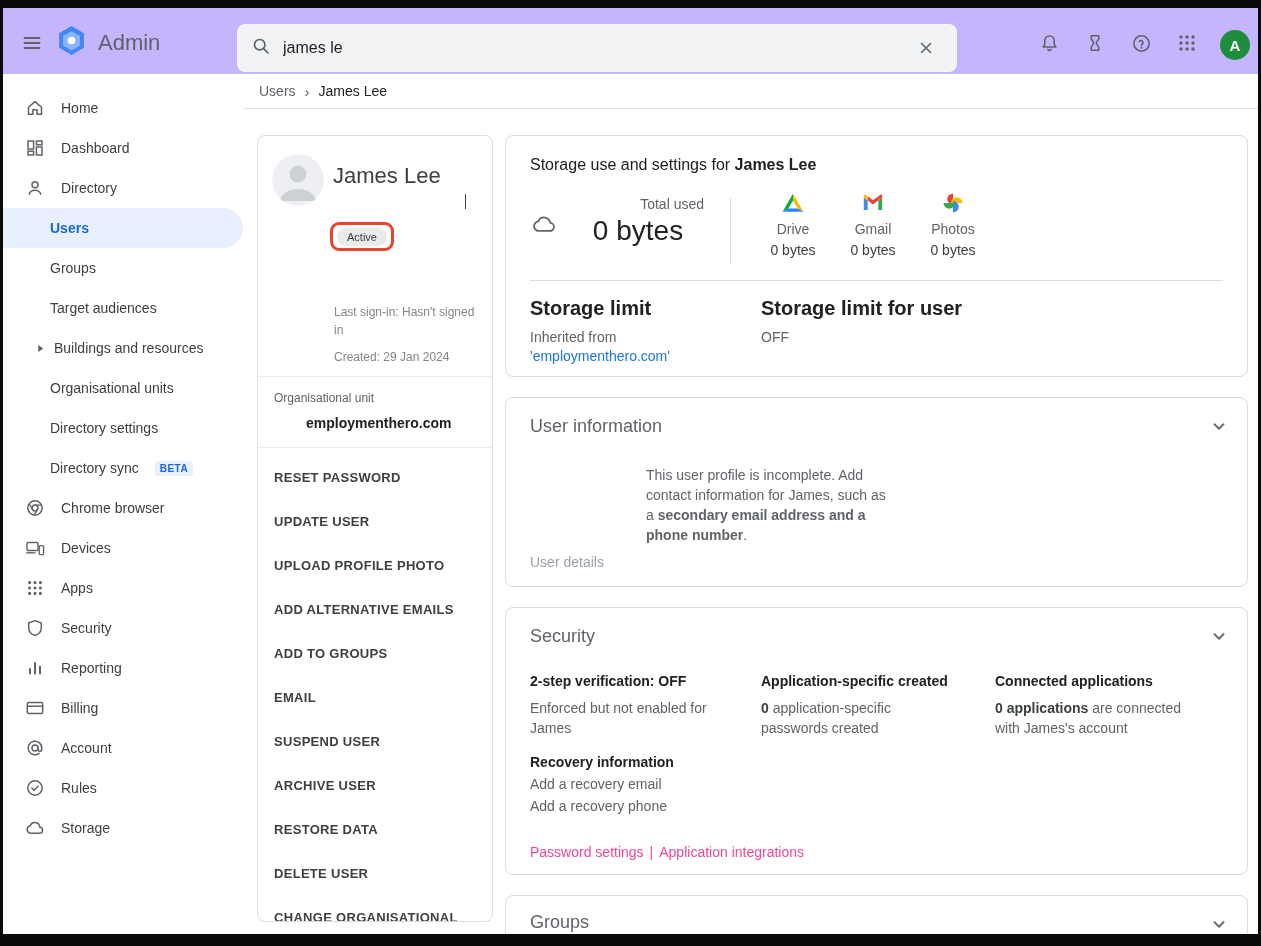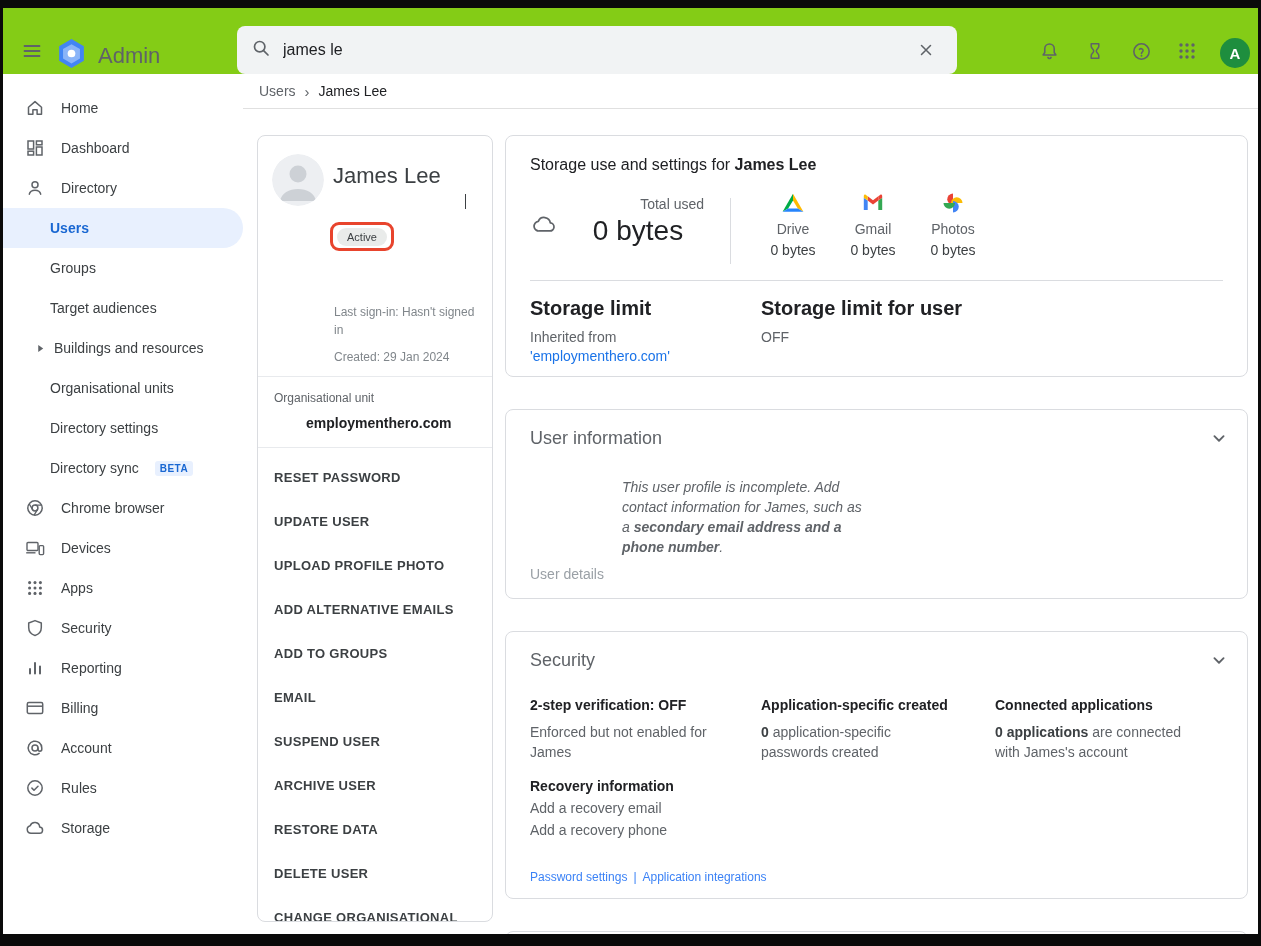--- a/index.html
+++ b/index.html
@@ -2,21 +2,21 @@
 <html><head>
 <meta charset="utf-8">
 <style>
   * { margin:0; padding:0; box-sizing:border-box; }
   html,body { width:1261px; height:946px; }
   body { font-family:"Liberation Sans","DejaVu Sans",sans-serif; background:#0a0a0a; }
   .frame { width:1261px; height:946px; background:#0a0a0a; padding:8px 3px 12px 3px; }
   .app { width:100%; height:100%; background:#fff; display:flex; flex-direction:column; overflow:hidden; }
 
   
-  .topbar { flex:0 0 66px; display:flex; align-items:flex-end; padding:6px 8px 0 8px; background:#84cc16; }
+  .topbar { flex:0 0 66px; display:flex; align-items:flex-start; padding:16px 8px 0 8px; background:#c4b5fd; }
   .iconbtn { width:42px; height:42px; border-radius:50%; display:flex; align-items:center; justify-content:center; cursor:pointer; flex-shrink:0; }
   .logo-wrap { display:flex; align-items:center; gap:10px; margin-left:2px; width:182px; flex-shrink:0; }
   .logo-text { font-size:22px; color:#5f6368; }
   .searchbar { width:720px; height:48px; background:#f1f3f4; border-radius:8px; display:flex; align-items:center; padding:0 14px; gap:12px; flex-shrink:0; }
   .search-input { flex:1; border:none; background:transparent; outline:none; font-size:16px; color:#202124; font-family:inherit; }
   .topbar-right { margin-left:auto; display:flex; align-items:center; gap:4px; }
   .avatar { width:30px; height:30px; border-radius:50%; background:#1e8e3e; color:#fff; font-size:15px; font-weight:700; display:flex; align-items:center; justify-content:center; margin:0 0 0 8px; cursor:pointer; }
 
   
   .body-row { flex:1; display:flex; min-height:0; }
@@ -51,21 +51,21 @@
   .pc-div { border-top:1px solid #e8eaed; }
   .pc-org { padding:14px 16px 16px 16px; }
   .pc-org-label { font-size:12px; color:#5f6368; }
   .pc-org-value { font-size:14px; font-weight:700; color:#202124; margin-top:10px;margin-left:32px; }
   .pc-actions { padding:8px 16px 10px 16px; overflow:hidden; }
   .pc-action { display:block; width:100%; text-align:left; background:none; border:none; cursor:pointer;
                font-family:inherit; font-size:13px; font-weight:700; letter-spacing:.3px; color:#3c4043;
                padding:13px 0; line-height:18px; }
 
   
-  .right-col { flex:1; display:flex; flex-direction:column; gap:32px; min-width:0; overflow:hidden; }
+  .right-col { flex:1; display:flex; flex-direction:column; gap:20px; min-width:0; overflow:hidden; }
   .card-title-gray { font-size:18px; color:#5f6368; }
   .chev { position:absolute; top:16px; right:16px; cursor:pointer; width:24px; height:24px; display:flex; align-items:center; justify-content:center; }
 
   
   .storage-card { flex:0 0 242px; height:242px; padding:20px 24px; position:relative; }
   .sc-title { font-size:16px; color:#202124; }
   .sc-title b { font-weight:700; }
   .sc-row { display:flex; align-items:flex-start; margin-top:16px; }
   .sc-cloud { margin-top:22px; margin-left:2px; }
   .sc-total { width:132px; text-align:center; margin-left:14px; }
@@ -77,34 +77,34 @@
   .svc-name { font-size:14px; color:#5f6368; margin-top:2px; }
   .svc-value { font-size:14px; color:#3c4043; margin-top:5px; }
   .sc-hr { border-top:1px solid #dadce0; margin-top:16px; }
   .sc-limits { display:grid; grid-template-columns:231px 1fr; margin-top:16px; }
   .lim-label { font-size:20px; font-weight:700; color:#202124; }
   .lim-text { font-size:14px; color:#5f6368; margin-top:9px; }
   .lim-link { font-size:14px; color:#1a73e8; margin-top:3px; cursor:pointer; }
 
   
   .ui-card { flex:0 0 190px; height:190px; padding:18px 24px; position:relative; }
-  .ui-msg { width:240px; margin:28px 0 0 92px; font-size:14px; color:#5f6368; line-height:20px;font-style:italic; }
+  .ui-msg { width:240px; margin:28px 0 0 116px; font-size:14px; color:#5f6368; line-height:20px; }
   .ui-msg b { font-weight:700; color:#5f6368; }
   .ui-footer { position:absolute; left:24px; bottom:16px; font-size:14px; color:#9aa0a6; cursor:pointer; }
 
   
   .sec-card { flex:0 0 268px; height:268px; padding:18px 24px; position:relative; }
   .sec-grid { display:grid; grid-template-columns:231px 234px 1fr; margin-top:26px; }
   .sec-block-title { font-size:14px; font-weight:700; color:#202124; }
   .sec-block-text { font-size:14px; color:#5f6368; margin-top:9px; line-height:20px; padding-right:34px; }
   .sec-block-text b { color:#3c4043; }
   .sec-recovery { margin-top:16px; }
   .sec-link { font-size:14px; color:#5f6368; margin-top:6px; cursor:pointer; width:fit-content; }
   .sec-link:first-of-type { margin-top:10px; }
-  .sec-footer { position:absolute; left:24px; bottom:14px; font-size:12px; color:#3b82f6; }
+  .sec-footer { position:absolute; left:24px; bottom:14px; font-size:14px; color:#ec4899; }
   .sec-footer span { cursor:pointer; }
   .sec-footer .sep { margin:0 6px; cursor:default; }
 
   
   .groups-card { flex:0 0 120px; height:120px; padding:16px 24px; position:relative; }
 </style>
 </head>
 <body>
 
 <div class="frame">

